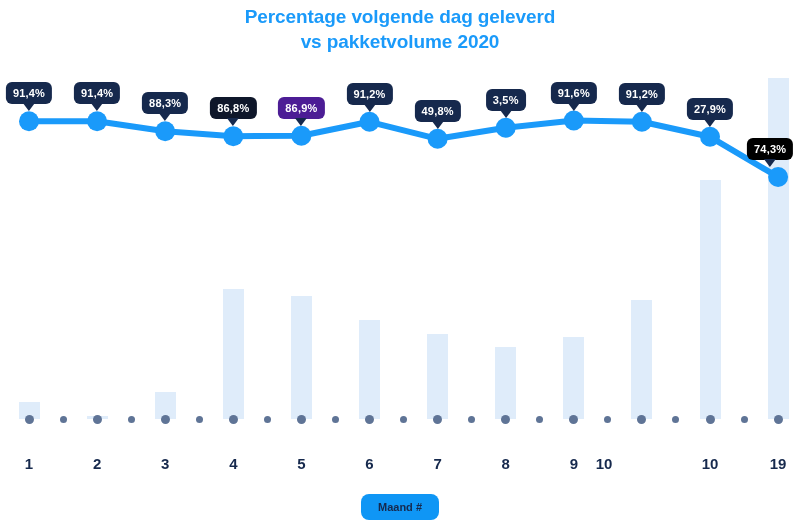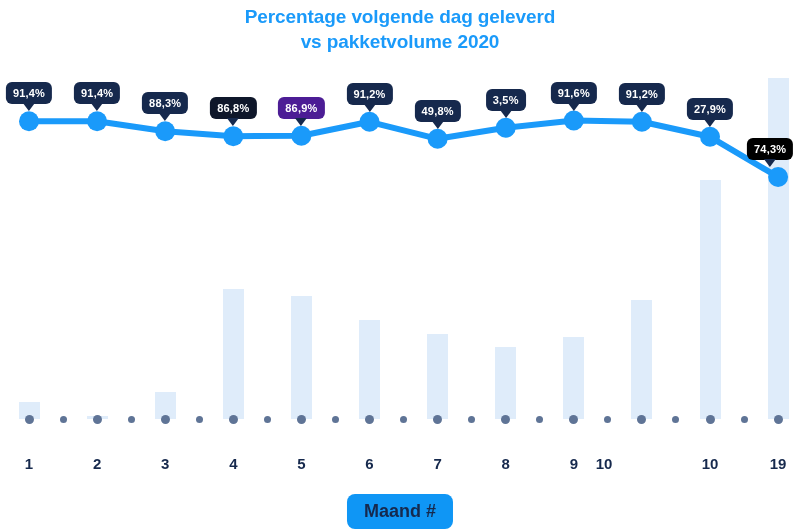--- a/index.html
+++ b/index.html
@@ -117,21 +117,21 @@
   }
 
   
   #x-axis-title {
     position: absolute;
     left: 50%;
     top: 494px;
     transform: translateX(-50%);
     background: #0f96f5;
     color: #16294d;
-    font-size: 18px;
+    font-size: 11px;
     font-weight: 700;
     border-radius: 8px;
     padding: 7px 17px;
     white-space: nowrap;
   }
 </style>
 </head>
 <body>
 
 <div id="chart-root">

